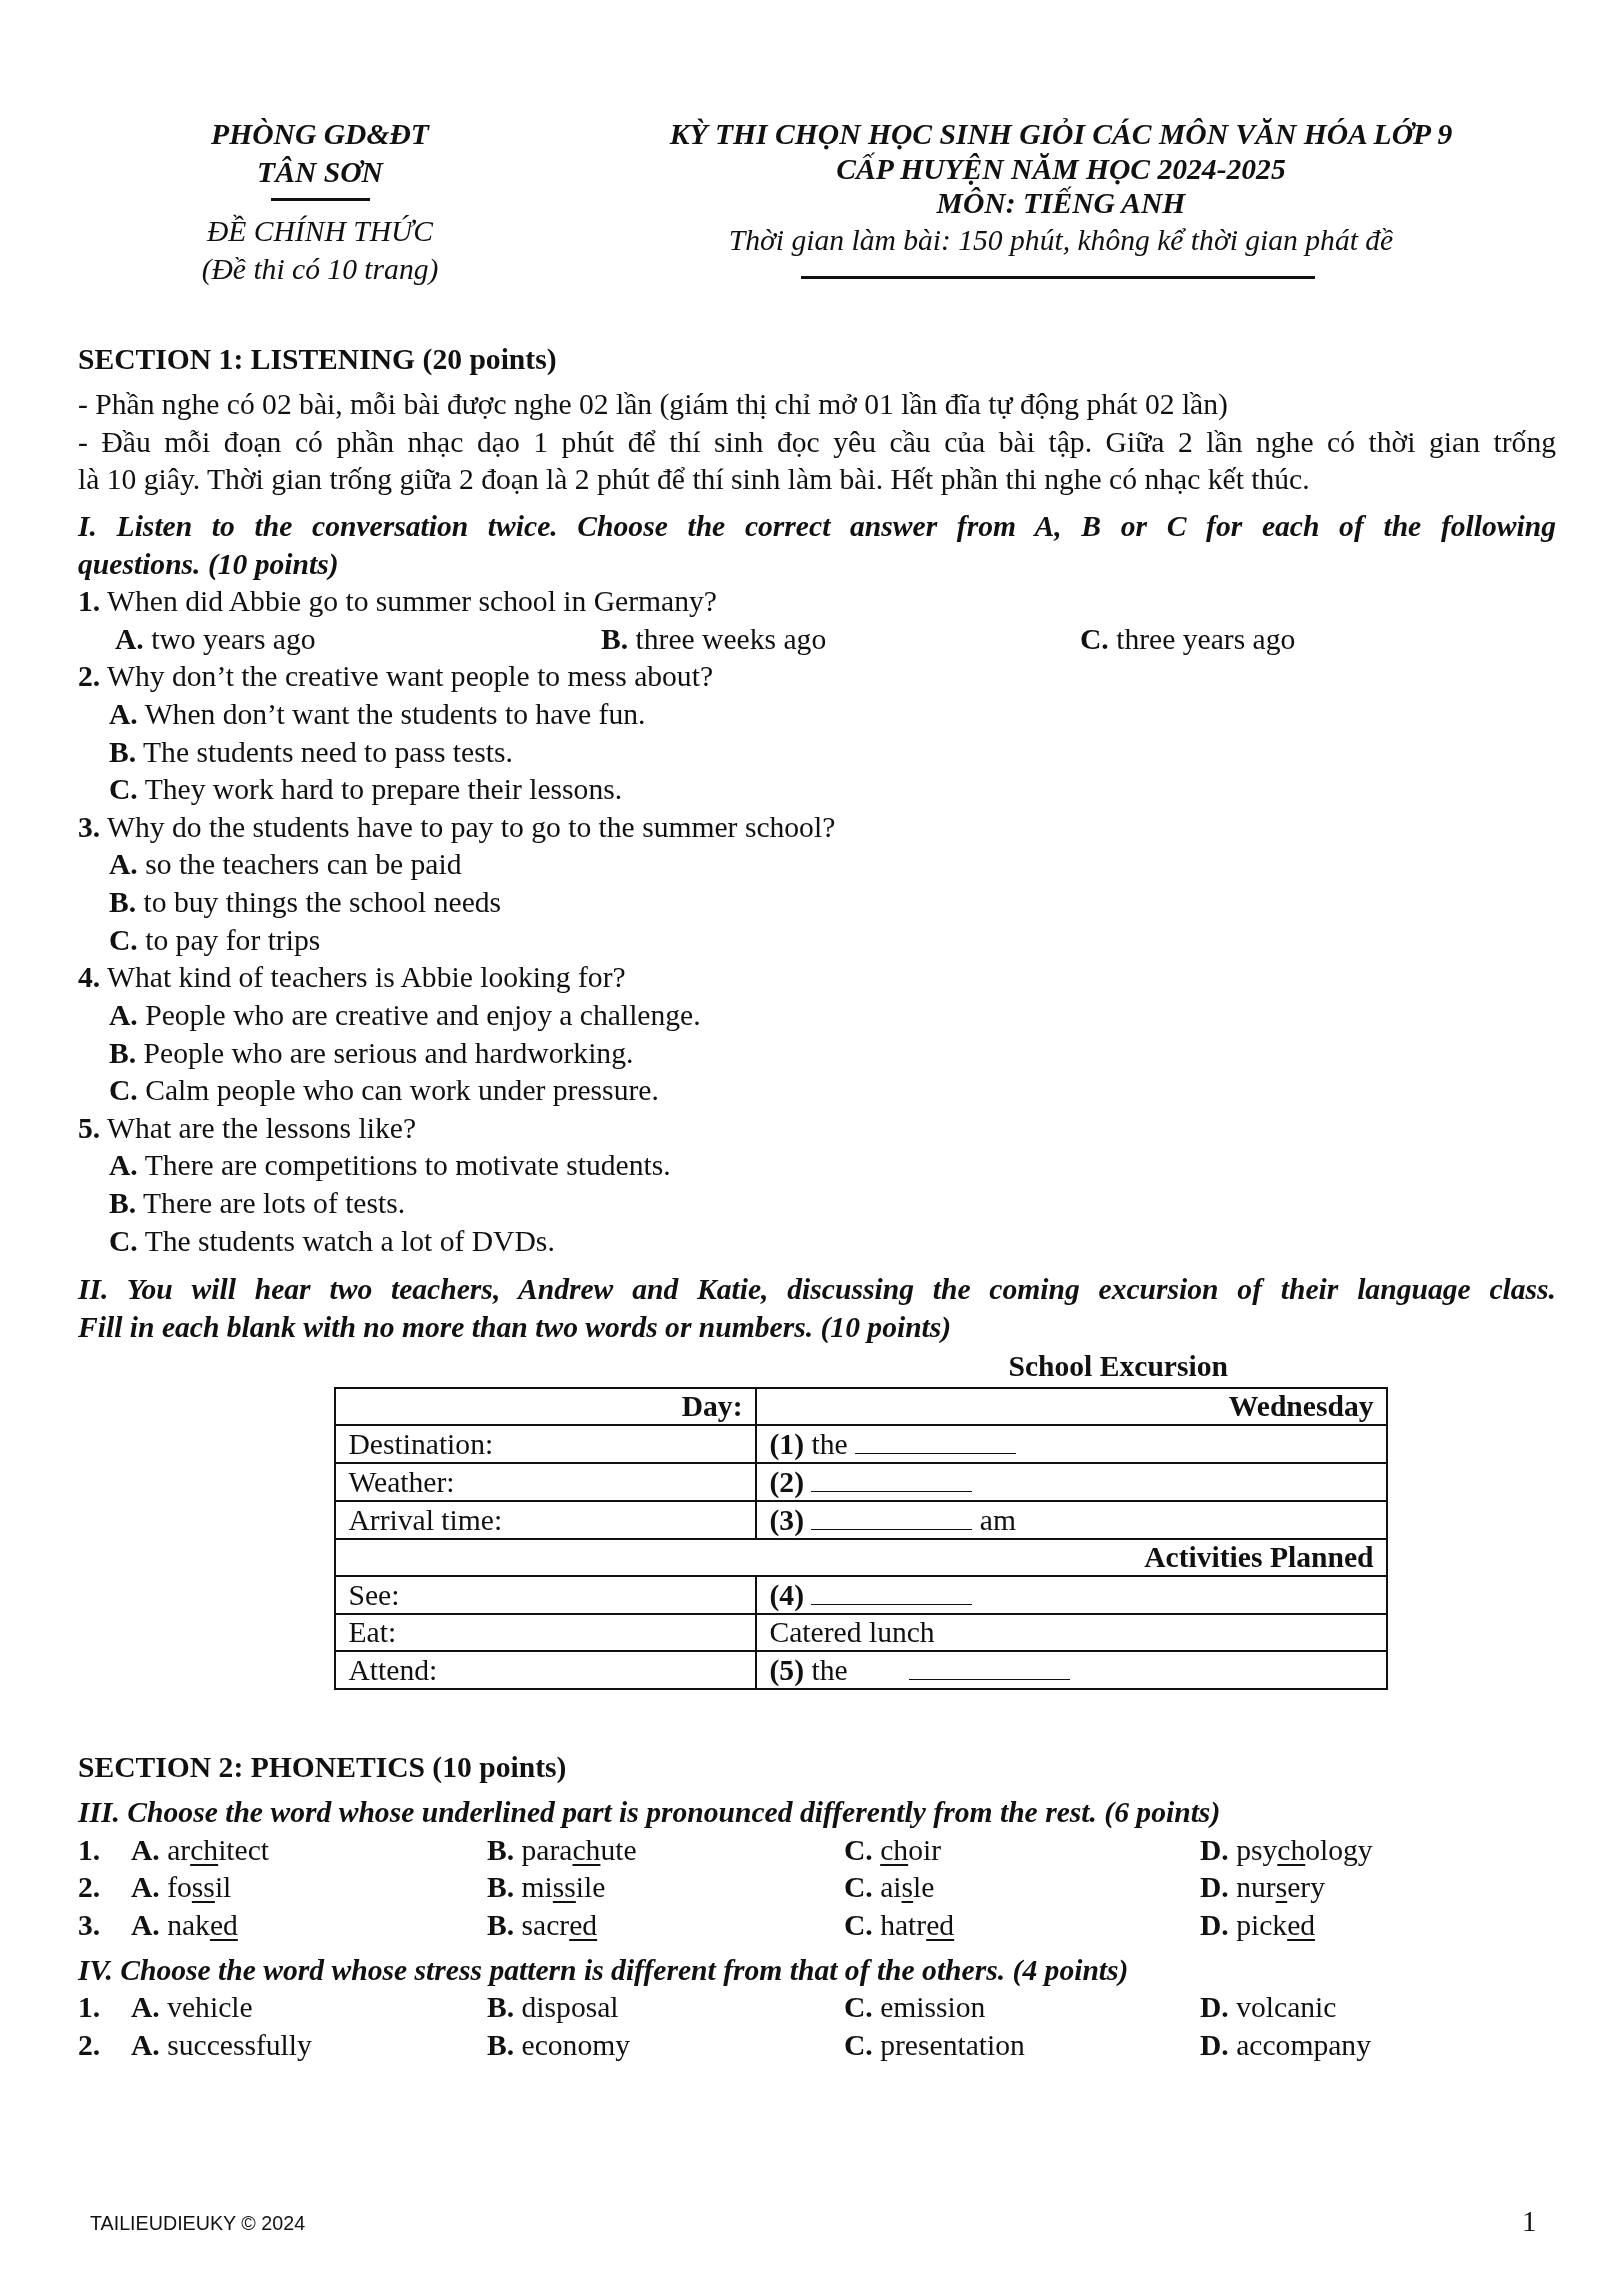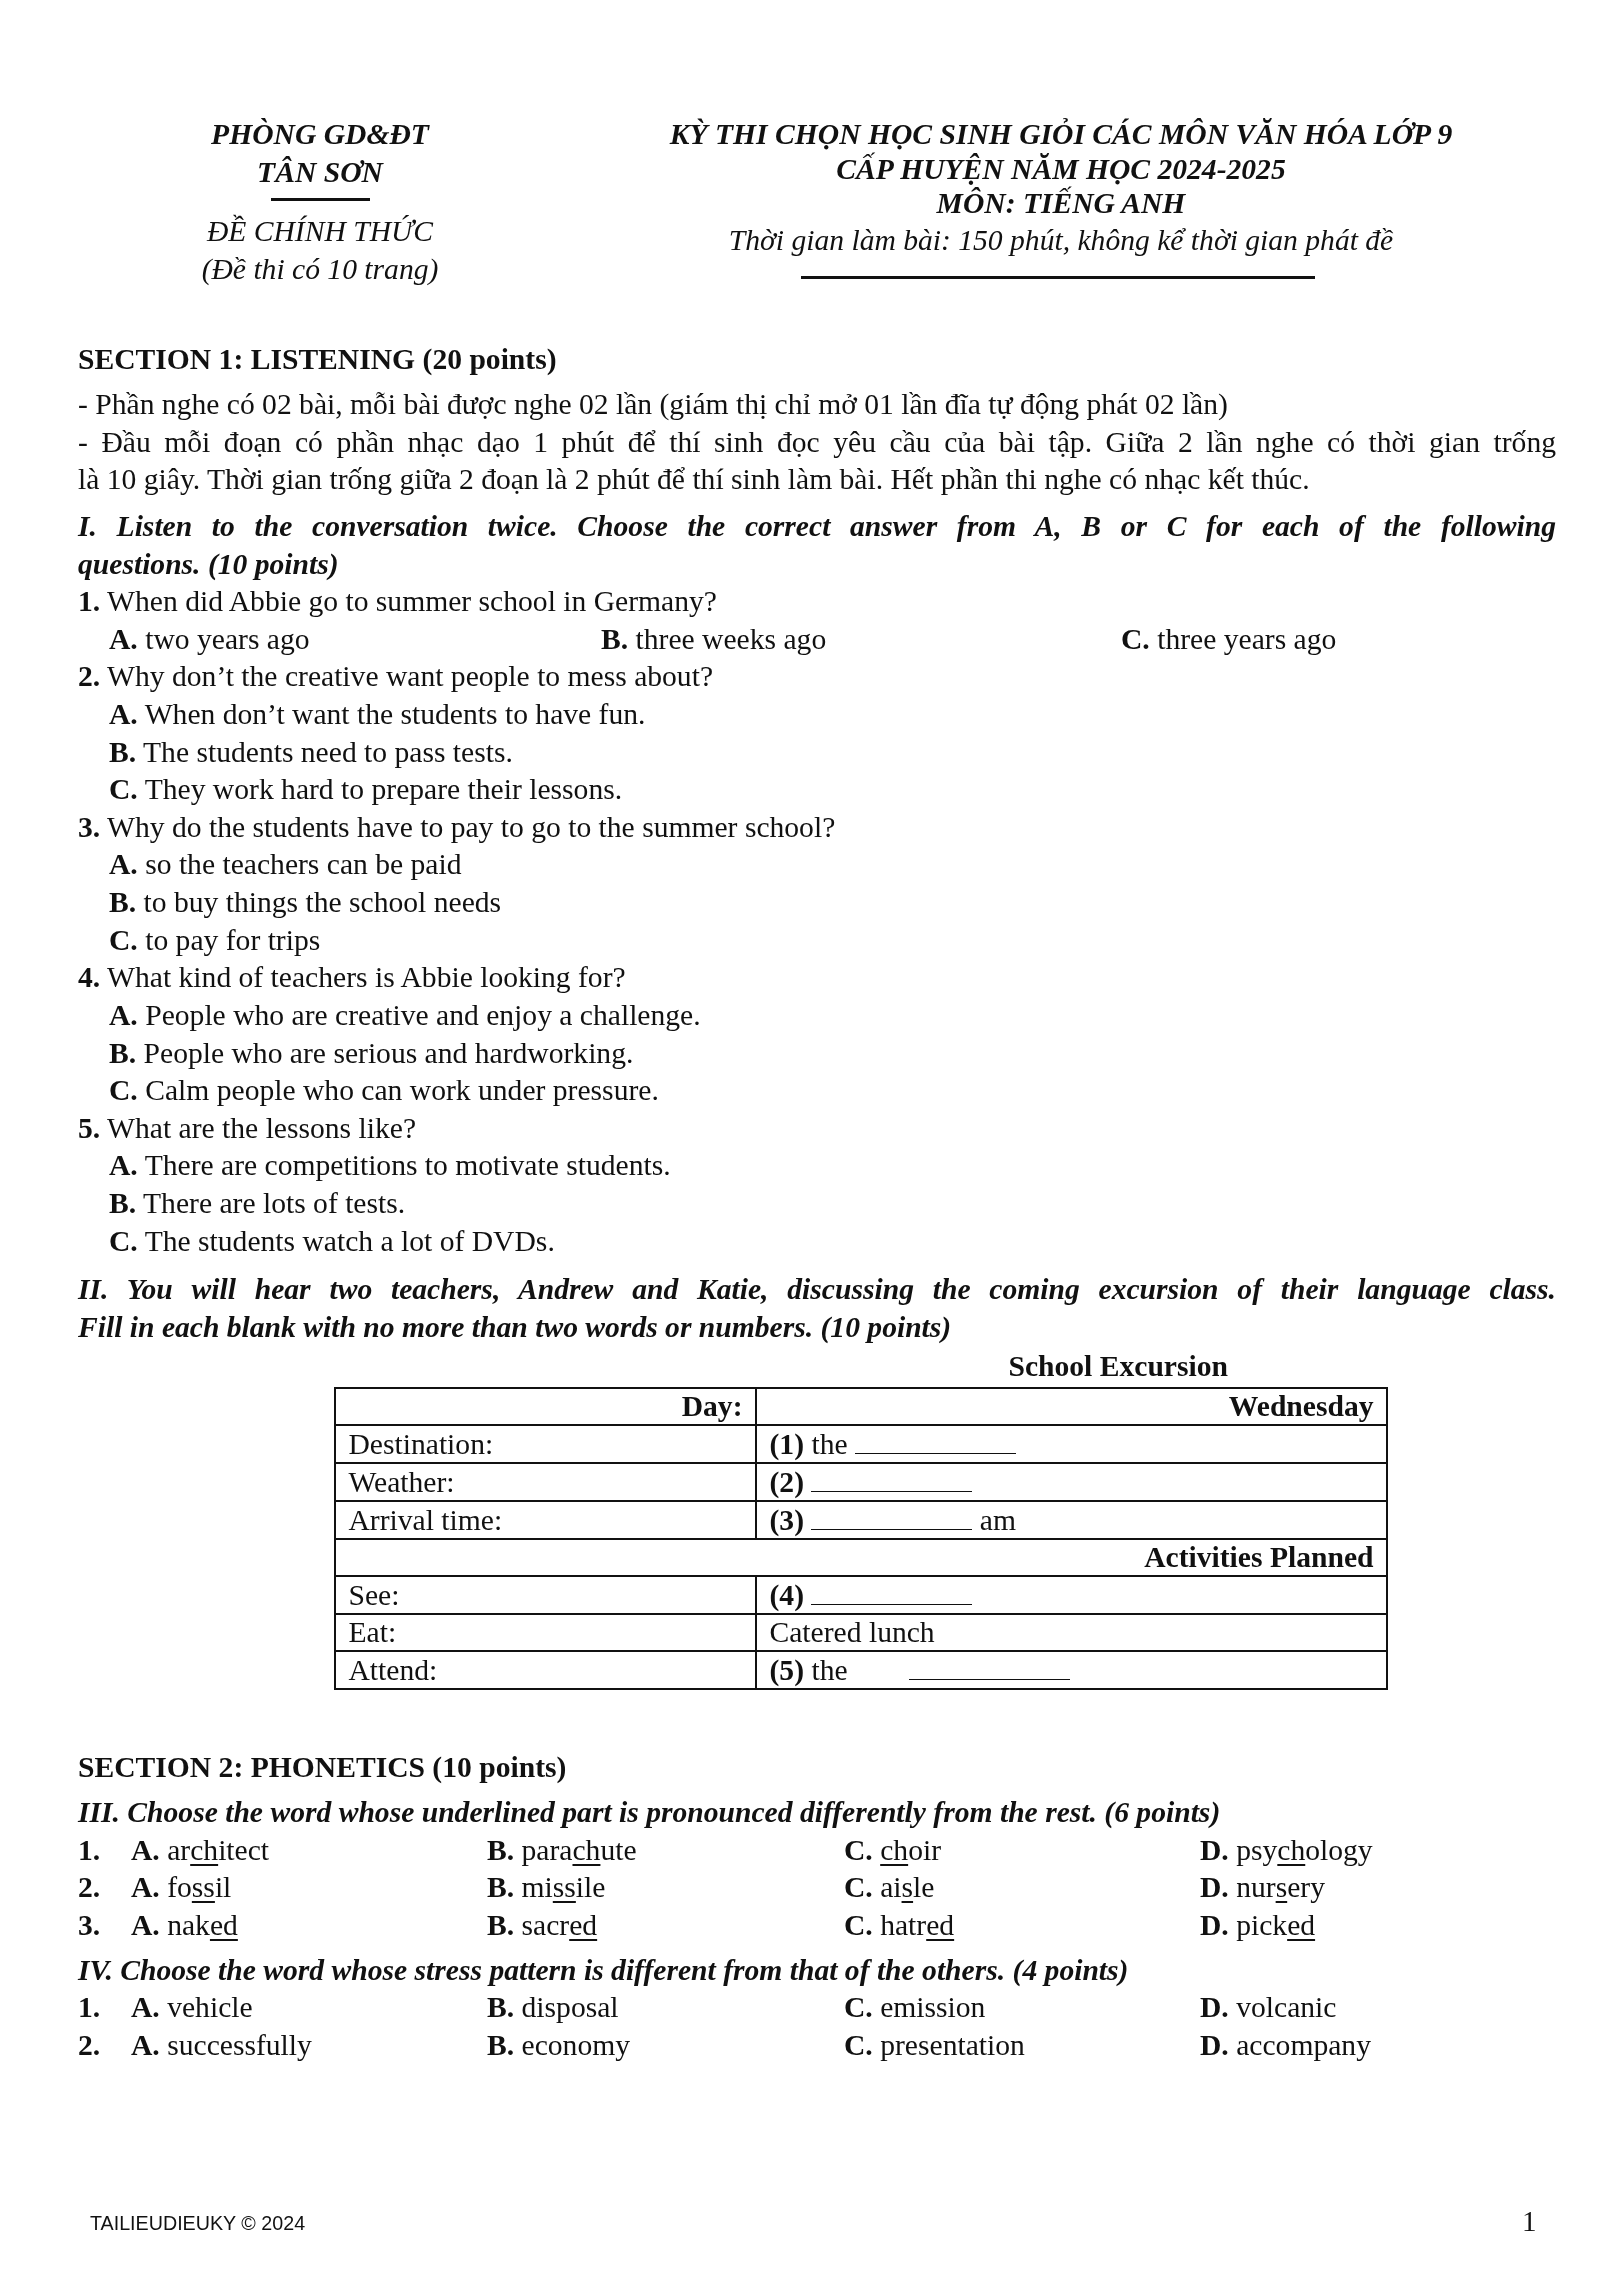--- a/index.html
+++ b/index.html
@@ -46,23 +46,23 @@
 
 <div class="line b" style="top:340px">SECTION 1: LISTENING (20 points)</div>
 <div class="line" style="top:385px">- Phần nghe có 02 bài, mỗi bài được nghe 02 lần (giám thị chỉ mở 01 lần đĩa tự động phát 02 lần)</div>
 <div class="para justify" style="top:423px">- Đầu mỗi đoạn có phần nhạc dạo 1 phút để thí sinh đọc yêu cầu của bài tập. Giữa 2 lần nghe có thời gian trống</div>
 <div class="line" style="top:460px">là 10 giây. Thời gian trống giữa 2 đoạn là 2 phút để thí sinh làm bài. Hết phần thi nghe có nhạc kết thúc.</div>
 
 <div class="para b i justify" style="top:507px">I. Listen to the conversation twice. Choose the correct answer from A, B or C for each of the following</div>
 <div class="line b i" style="top:545px">questions. (10 points)</div>
 
 <div class="line" style="top:582px"><b>1.</b> <span>When did Abbie go to summer school in Germany?</span></div>
-<div class="opt" style="top:620px;left:109px"><b>A.</b> <span>two years ago</span></div>
+<div class="opt" style="top:620px;left:115px"><b>A.</b> <span>two years ago</span></div>
 <div class="opt" style="top:620px;left:601px"><b>B.</b> <span>three weeks ago</span></div>
-<div class="opt" style="top:620px;left:1121px"><b>C.</b> <span>three years ago</span></div>
+<div class="opt" style="top:620px;left:1080px"><b>C.</b> <span>three years ago</span></div>
 
 <div class="line" style="top:657px"><b>2.</b> <span>Why don’t the creative want people to mess about?</span></div>
 <div class="opt" style="top:695px;left:109px"><b>A.</b> <span>When don’t want the students to have fun.</span></div>
 <div class="opt" style="top:733px;left:109px"><b>B.</b> <span>The students need to pass tests.</span></div>
 <div class="opt" style="top:770px;left:109px"><b>C.</b> <span>They work hard to prepare their lessons.</span></div>
 
 <div class="line" style="top:808px"><b>3.</b> <span>Why do the students have to pay to go to the summer school?</span></div>
 <div class="opt" style="top:845px;left:109px"><b>A.</b> <span>so the teachers can be paid</span></div>
 <div class="opt" style="top:883px;left:109px"><b>B.</b> <span>to buy things the school needs</span></div>
 <div class="opt" style="top:921px;left:109px"><b>C.</b> <span>to pay for trips</span></div>

